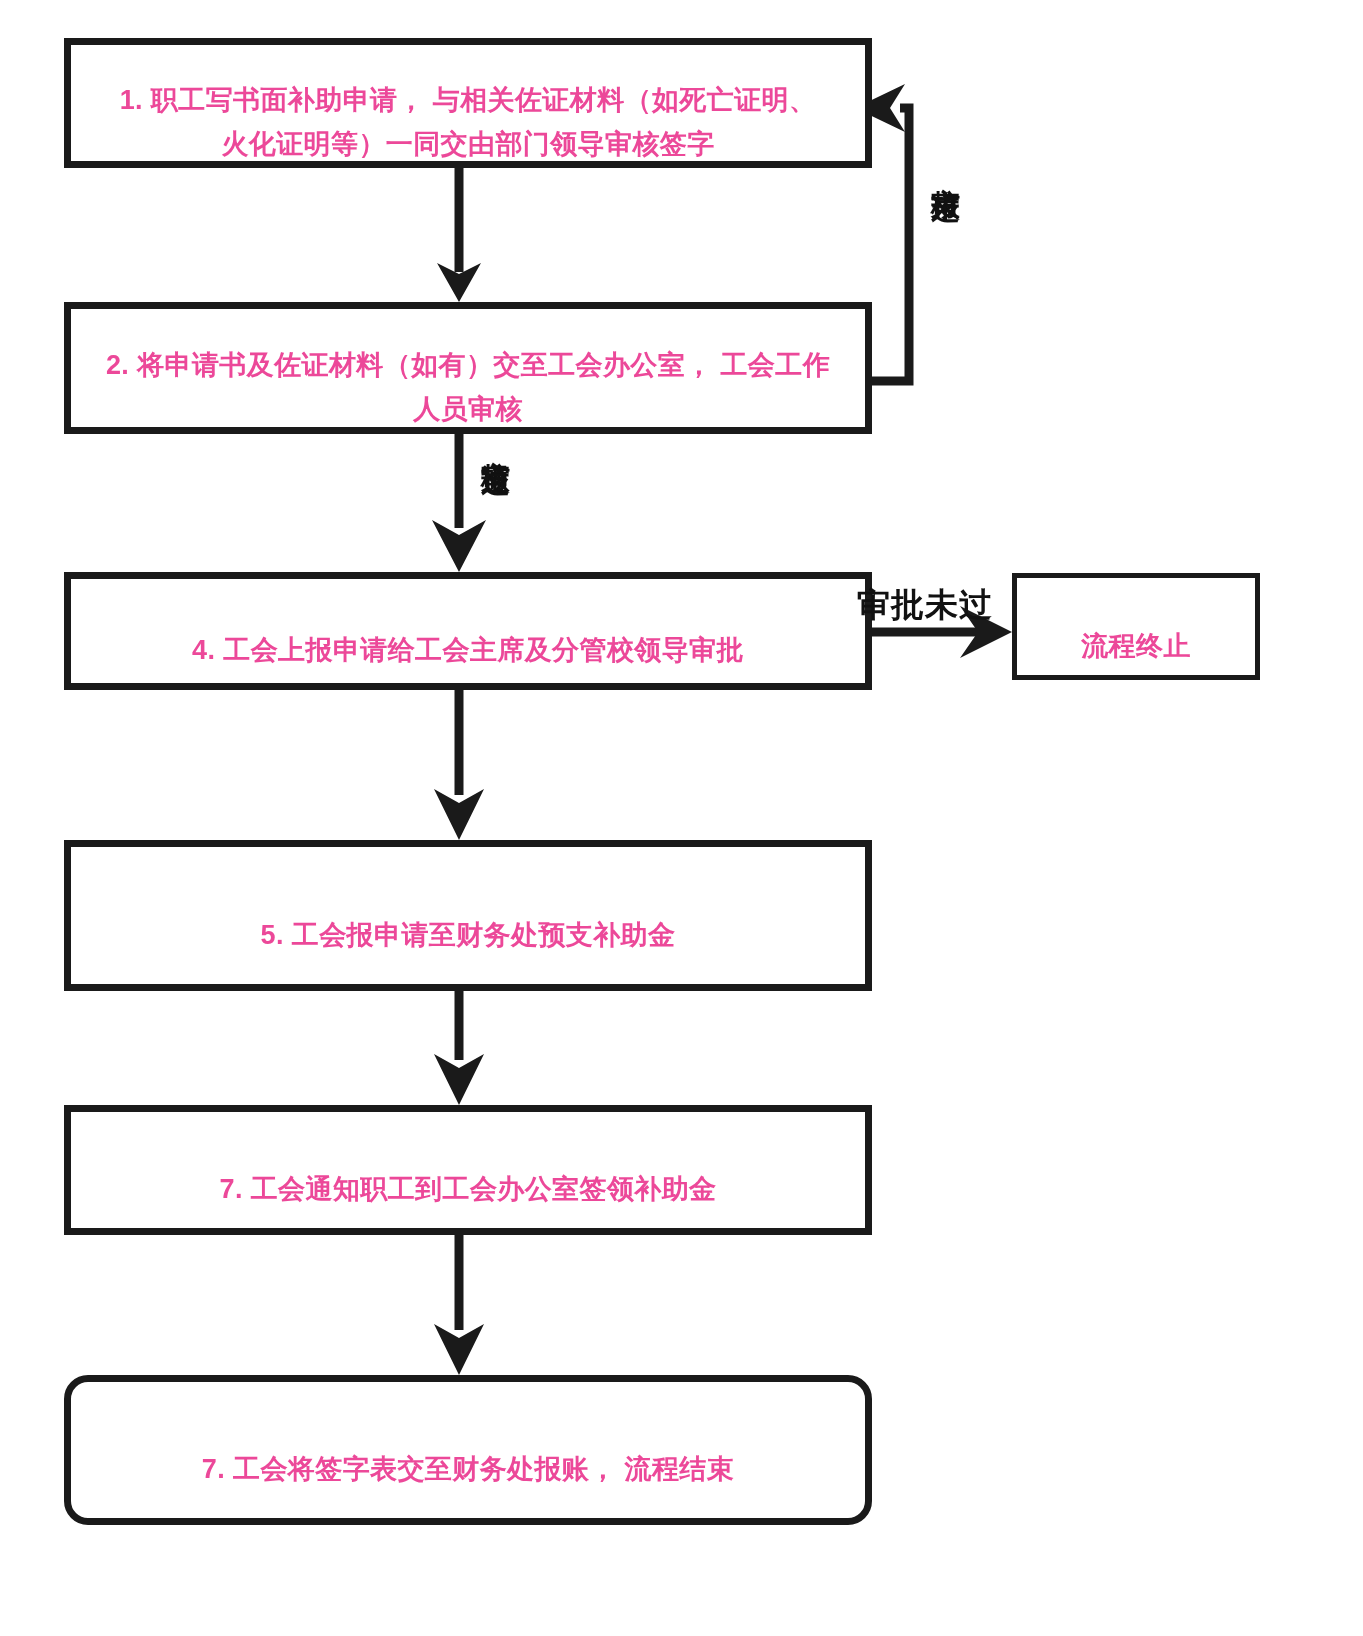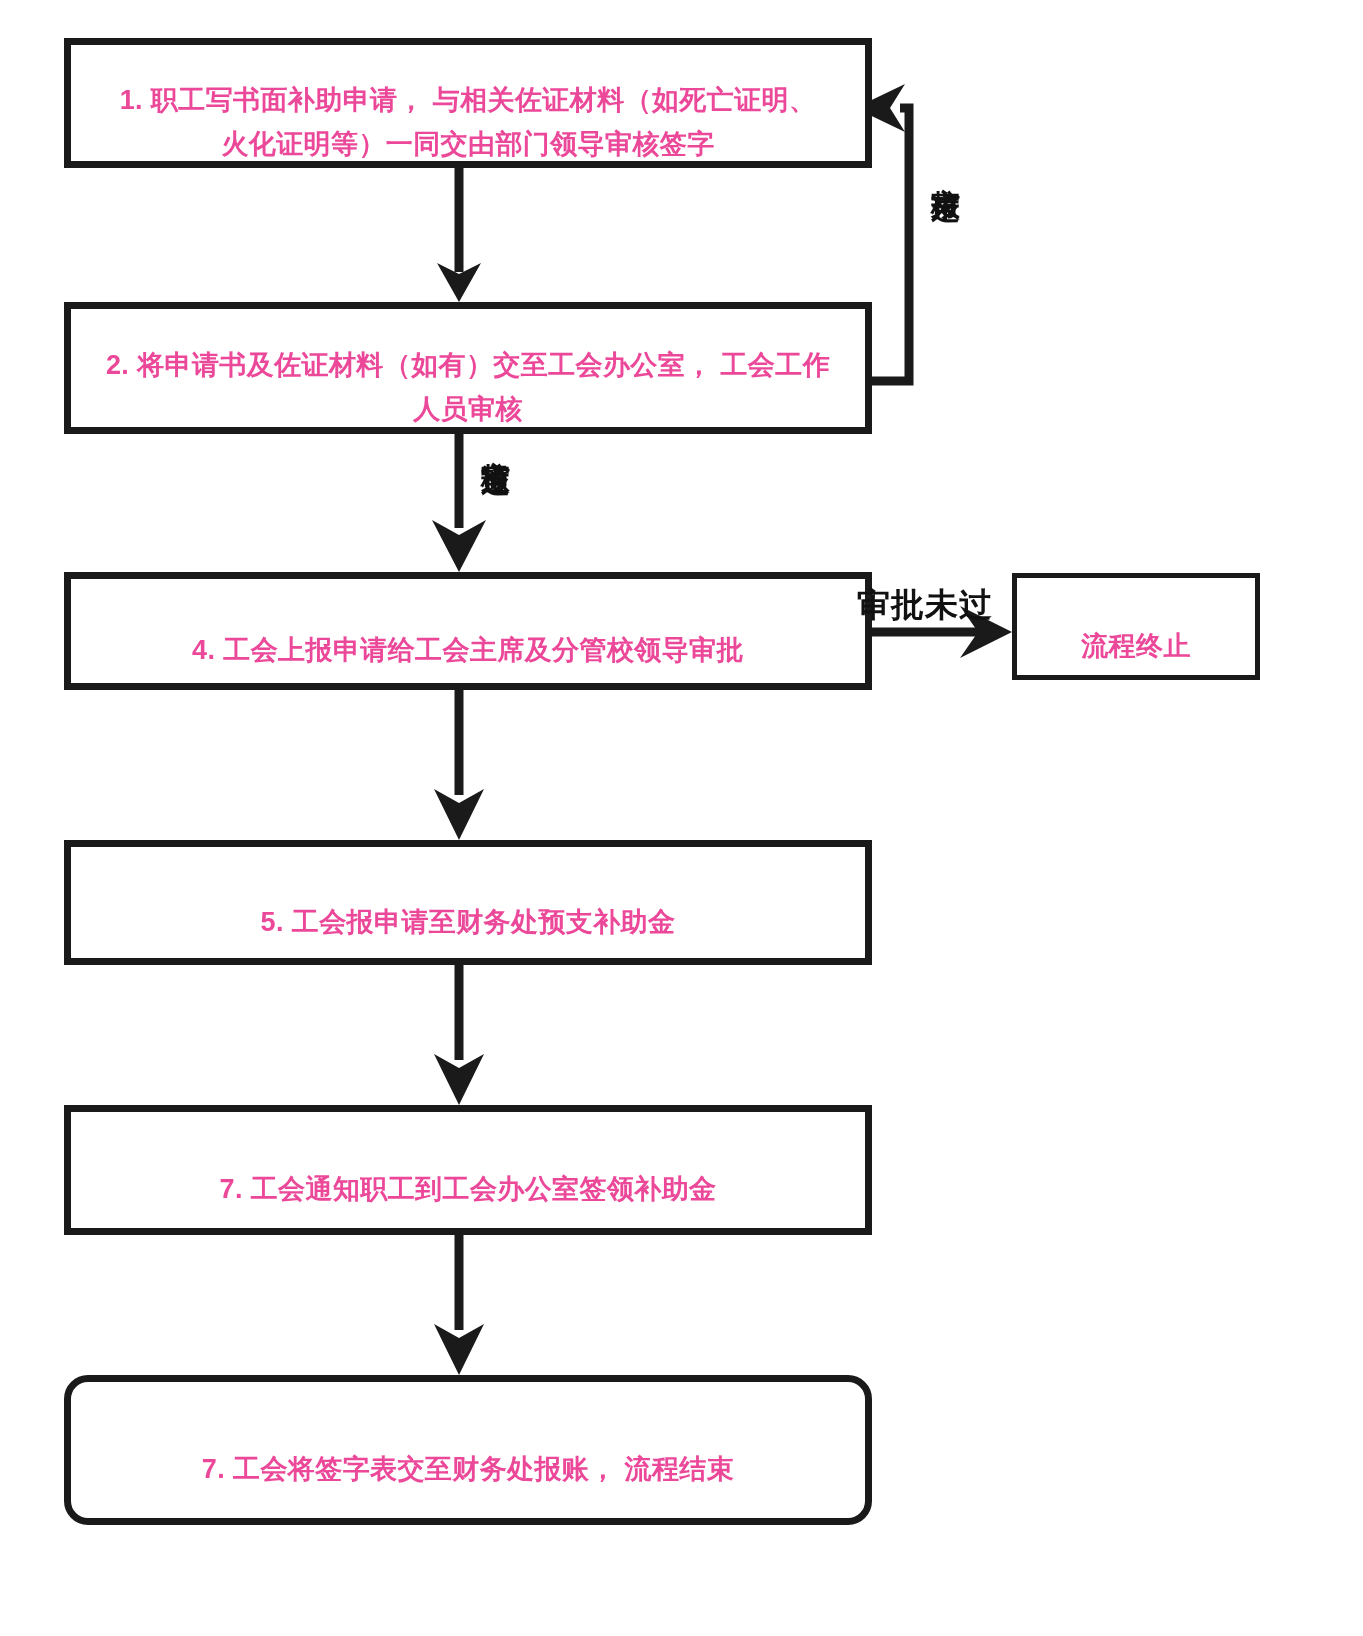--- a/index.html
+++ b/index.html
@@ -128,21 +128,21 @@
 
   <div class="node" style="left:64px; top:302px; width:808px; height:132px;">
     <div class="node-text">2. 将申请书及佐证材料（如有）交至工会办公室，  工会工作
 人员审核</div>
   </div>
 
   <div class="node" style="left:64px; top:572px; width:808px; height:118px;text-align:center;">
     <div class="node-text single">4. 工会上报申请给工会主席及分管校领导审批</div>
   </div>
 
-  <div class="node" style="left:64px; top:840px; width:808px; height:125px;">
+  <div class="node" style="left:64px; top:840px; width:808px; height:151px;">
     <div class="node-text single">5. 工会报申请至财务处预支补助金</div>
   </div>
 
   <div class="node" style="left:64px; top:1105px; width:808px; height:130px;">
     <div class="node-text single">7. 工会通知职工到工会办公室签领补助金</div>
   </div>
 
   <div class="node" style="left:64px; top:1375px; width:808px; height:150px;border-radius:24px;">
     <div class="node-text single">7. 工会将签字表交至财务处报账，  流程结束</div>
   </div>

